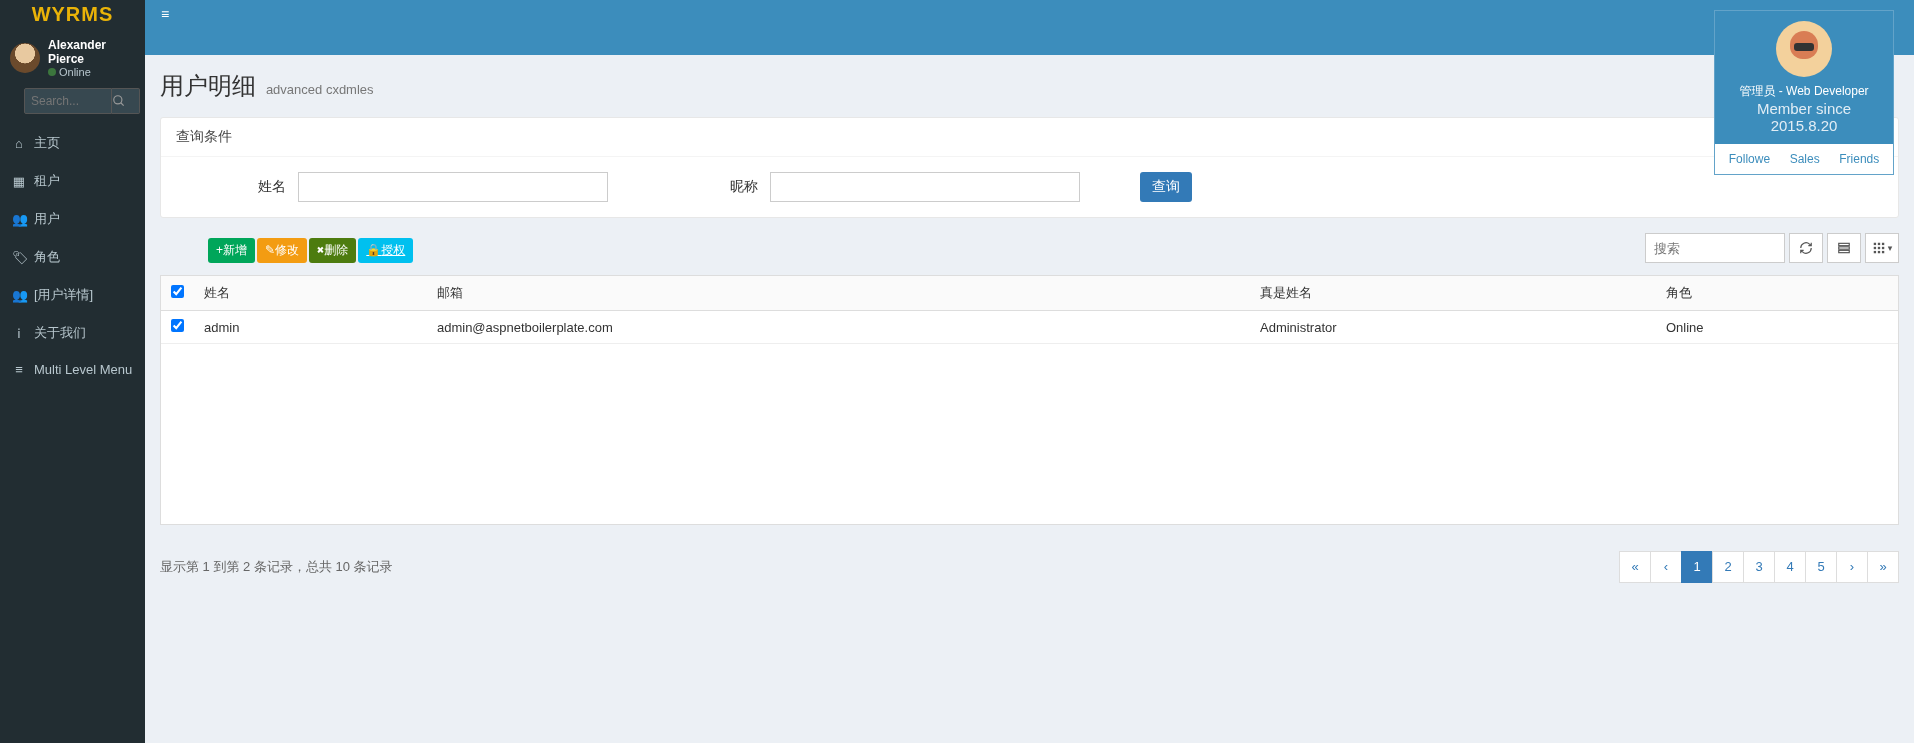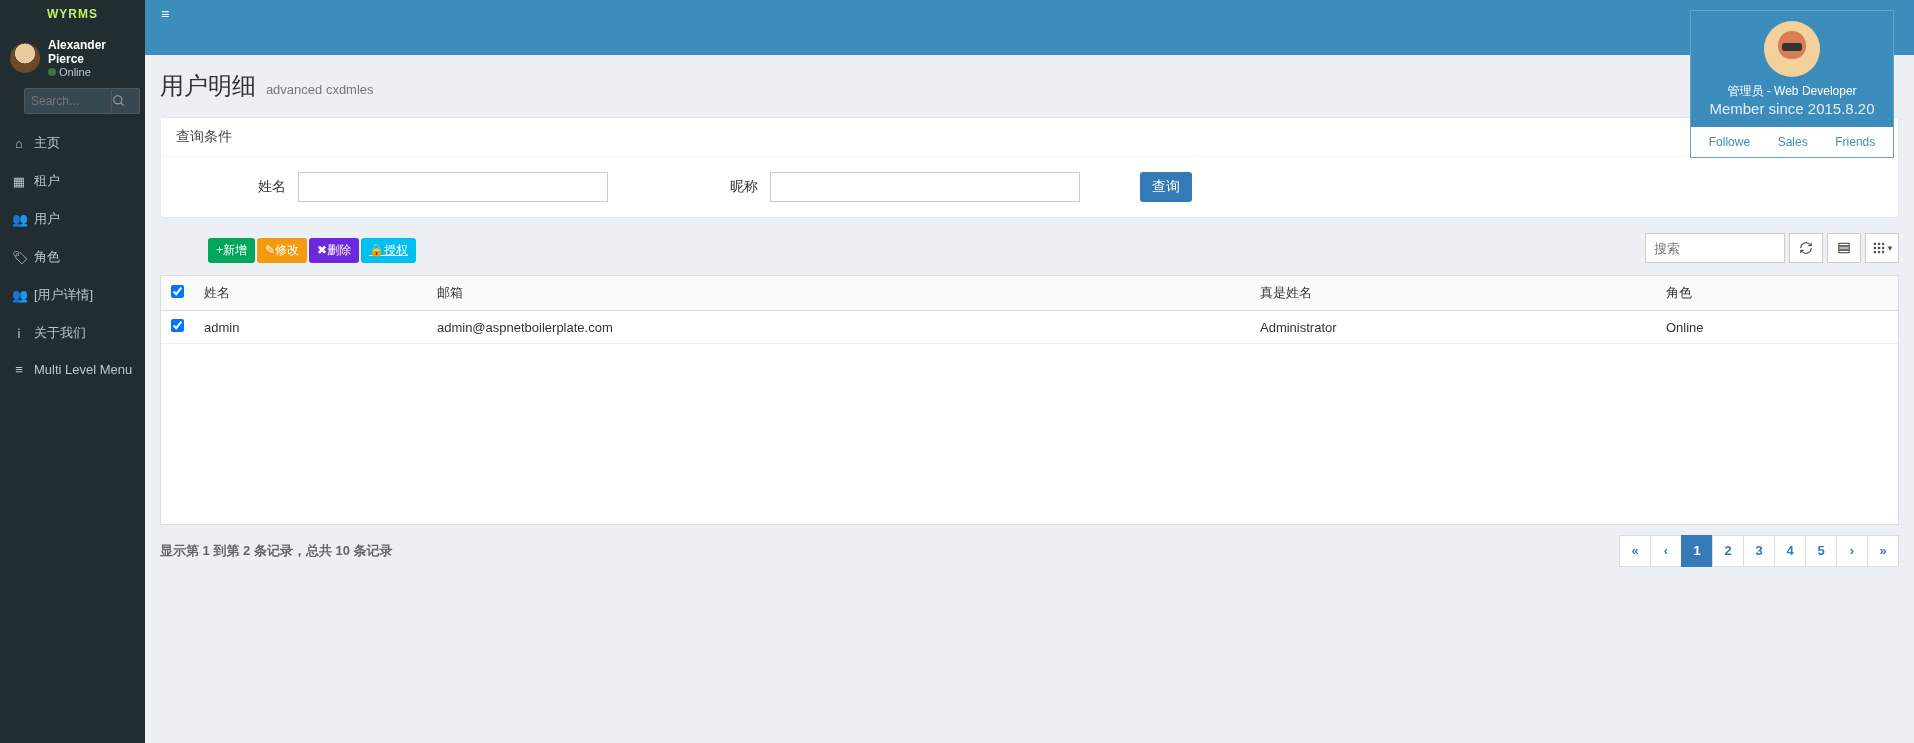--- a/index.html
+++ b/index.html
@@ -1,21 +1,21 @@
 <!DOCTYPE html>
 <html><head>
 <meta charset="utf-8">
 <style>
 * { box-sizing: border-box; margin: 0; padding: 0; }
 body { font-family: "Helvetica Neue", Helvetica, Arial, sans-serif; font-size: 14px; color: #333; background: #ecf0f5; }
 .wrapper { min-height: 100vh; }
 
 
 .sidebar { position: fixed; left: 0; top: 0; width: 145px; height: 100%; background: #222d32; color: #b8c7ce; z-index: 1000; }
-.logo { height: 28px; background: #222d32; color: #bef264; text-align: center; font-weight: bold; font-size: 12px; line-height: 28px; letter-spacing: 1px; }
+.logo { height: 28px; background: #222d32; color: #eab308; text-align: center; font-weight: bold; font-size: 20px; line-height: 28px; letter-spacing: 1px; }
 .user-panel { padding: 10px; display: flex; align-items: center; gap: 8px; }
 .user-panel .avatar { width: 30px; height: 30px; border-radius: 50%; background: radial-gradient(circle at 50% 35%, #e8c9a0 40%, #6b4a2c 41%); flex-shrink: 0; }
 .user-panel .info { font-size: 12px; }
 .user-panel .info .name { color: #fff; font-weight: bold; }
 .user-panel .info .status { font-size: 11px; }
 .user-panel .info .status .dot { display: inline-block; width: 8px; height: 8px; background: #3c763d; border-radius: 50%; margin-right: 3px; }
 .search-wrap { padding: 0 5px 10px 5px; display: flex; margin-left: 19px; }
 .search-wrap input { flex: 1; background: #374850; border: 1px solid #555; color: #ccc; padding: 4px 6px; font-size: 12px; height: 26px; border-radius: 2px 0 0 2px; min-width: 0; }
 .search-wrap button { width: 28px; background: #374850; border: 1px solid #555; border-left: none; color: #999; border-radius: 0 2px 2px 0; cursor: pointer; }
 .nav-menu { list-style: none; }
@@ -23,21 +23,21 @@
 .nav-menu .ic { width: 14px; display: inline-block; text-align: center; }
 
 
 .main { margin-left: 145px; }
 .topnav { height: 55px; background: #3c8dbc; color: #fff; display: flex; align-items: flex-start; position: relative; }
 .toggle-btn { width: 40px; height: 28px; display: flex; align-items: center; justify-content: center; cursor: pointer; color: #fff; font-size: 14px; }
 .topnav-right { margin-left: auto; display: flex; align-items: flex-start; }
 .lang-block { padding: 6px 20px 0 20px; font-size: 12px; line-height: 1.5; text-align: left; }
 .lang-block .env { display: block; }
 .lang-block .lang { cursor: pointer; }
-.user-dropdown { position: absolute; right: 20px; top: 10px; width: 204px; background: #3c8dbc; border: 1px solid rgba(255,255,255,0.2); z-index: 2000; }
+.user-dropdown { position: absolute; right: 20px; top: 10px; width: 180px; background: #3c8dbc; border: 1px solid rgba(255,255,255,0.2); z-index: 2000; }
 .user-dropdown .ud-head { background: #3c8dbc; text-align: center; padding: 10px; }
 .user-dropdown .ud-avatar { width: 56px; height: 56px; border-radius: 50%; margin: 0 auto 6px; background: #f3d19c; position: relative; overflow: hidden; }
 .user-dropdown .ud-avatar::before { content: ""; position: absolute; left: 14px; top: 10px; width: 28px; height: 28px; background: #d97d54; border-radius: 50% 50% 45% 45%; }
 .user-dropdown .ud-avatar::after { content: ""; position: absolute; left: 18px; top: 22px; width: 20px; height: 8px; background: #333; border-radius: 3px; }
 .user-dropdown .ud-title { font-size: 12px; color: #fff; }
 .user-dropdown .ud-sub { font-size: 15px; color: #e1edf5; }
 .user-dropdown .ud-links { background: #fff; display: flex; justify-content: space-around; padding: 8px 4px; }
 .user-dropdown .ud-links a { color: #3c8dbc; font-size: 12px; text-decoration: none; }
 .user-dropdown .ud-footer { background: #f9f9f9; padding: 8px; display: flex; justify-content: space-between; }
 .user-dropdown .ud-footer button { background: #fff; border: 1px solid #ddd; padding: 4px 10px; font-size: 12px; cursor: pointer; color: #666; }
@@ -53,36 +53,36 @@
 .panel-body { padding: 15px; }
 .form-row { display: flex; align-items: center; gap: 20px; }
 .form-group { display: flex; align-items: center; gap: 12px; }
 .form-group label { font-size: 14px; color: #333; min-width: 50px; text-align: right; }
 .form-group input { width: 310px; height: 30px; border: 1px solid #ccc; padding: 4px 8px; font-size: 14px; }
 .btn { display: inline-block; padding: 6px 12px; font-size: 14px; border: none; border-radius: 3px; cursor: pointer; color: #fff; }
 .btn-primary { background: #337ab7; }
 .btn-sm { padding: 4px 8px; font-size: 12px; }
 .btn-success { background: #00a65a; }
 .btn-warning { background: #f39c12; }
-.btn-danger { background: #6d28d9; }
+.btn-danger { background: #4d7c0f; font-family: Liberation Mono, monospace; }
 .btn-info { background: #00c0ef; text-decoration: underline; }
 
 .toolbar-row { display: flex; align-items: flex-end; margin-bottom: 12px; padding-left: 48px; }
 .toolbar-left { display: flex; gap: 2px; }
 .toolbar-right { margin-left: auto; display: flex; gap: 4px; align-items: center; }
 .toolbar-right input { height: 30px; border: 1px solid #ccc; padding: 4px 8px; font-size: 13px; width: 140px; }
 .tb-icon-btn { width: 34px; height: 30px; border: 1px solid #ccc; background: #fff; cursor: pointer; color: #555; display: flex; align-items: center; justify-content: center; }
 
 .table-wrap { background: #fff; border: 1px solid #ddd; }
 table { width: 100%; border-collapse: collapse; }
 thead th { background: #fafafa; text-align: left; font-weight: 500; font-size: 13px; padding: 8px 10px; border-bottom: 1px solid #ddd; color: #333; }
 tbody td { padding: 8px 10px; font-size: 13px; border-bottom: 1px solid #eee; color: #333; }
 .chk { width: 30px; text-align: center; }
 
-.table-footer { display: flex; align-items: center; padding: 10px 0; font-size: 13px; color: #666; font-weight: bold; }
+.table-footer { display: flex; align-items: center; padding: 26px 0; font-size: 13px; color: #666; }
 .pagination { margin-left: auto; display: flex; gap: 0; }
 .pagination a { display: inline-block; min-width: 32px; height: 32px; line-height: 30px; text-align: center; border: 1px solid #ddd; color: #337ab7; text-decoration: none; margin-left: -1px; font-size: 13px; background: #fff; }
 .pagination a.active { background: #337ab7; color: #fff; border-color: #337ab7; }
 
 svg { display: block; }
 </style>
 </head>
 <body>
 
 <div class="wrapper">

